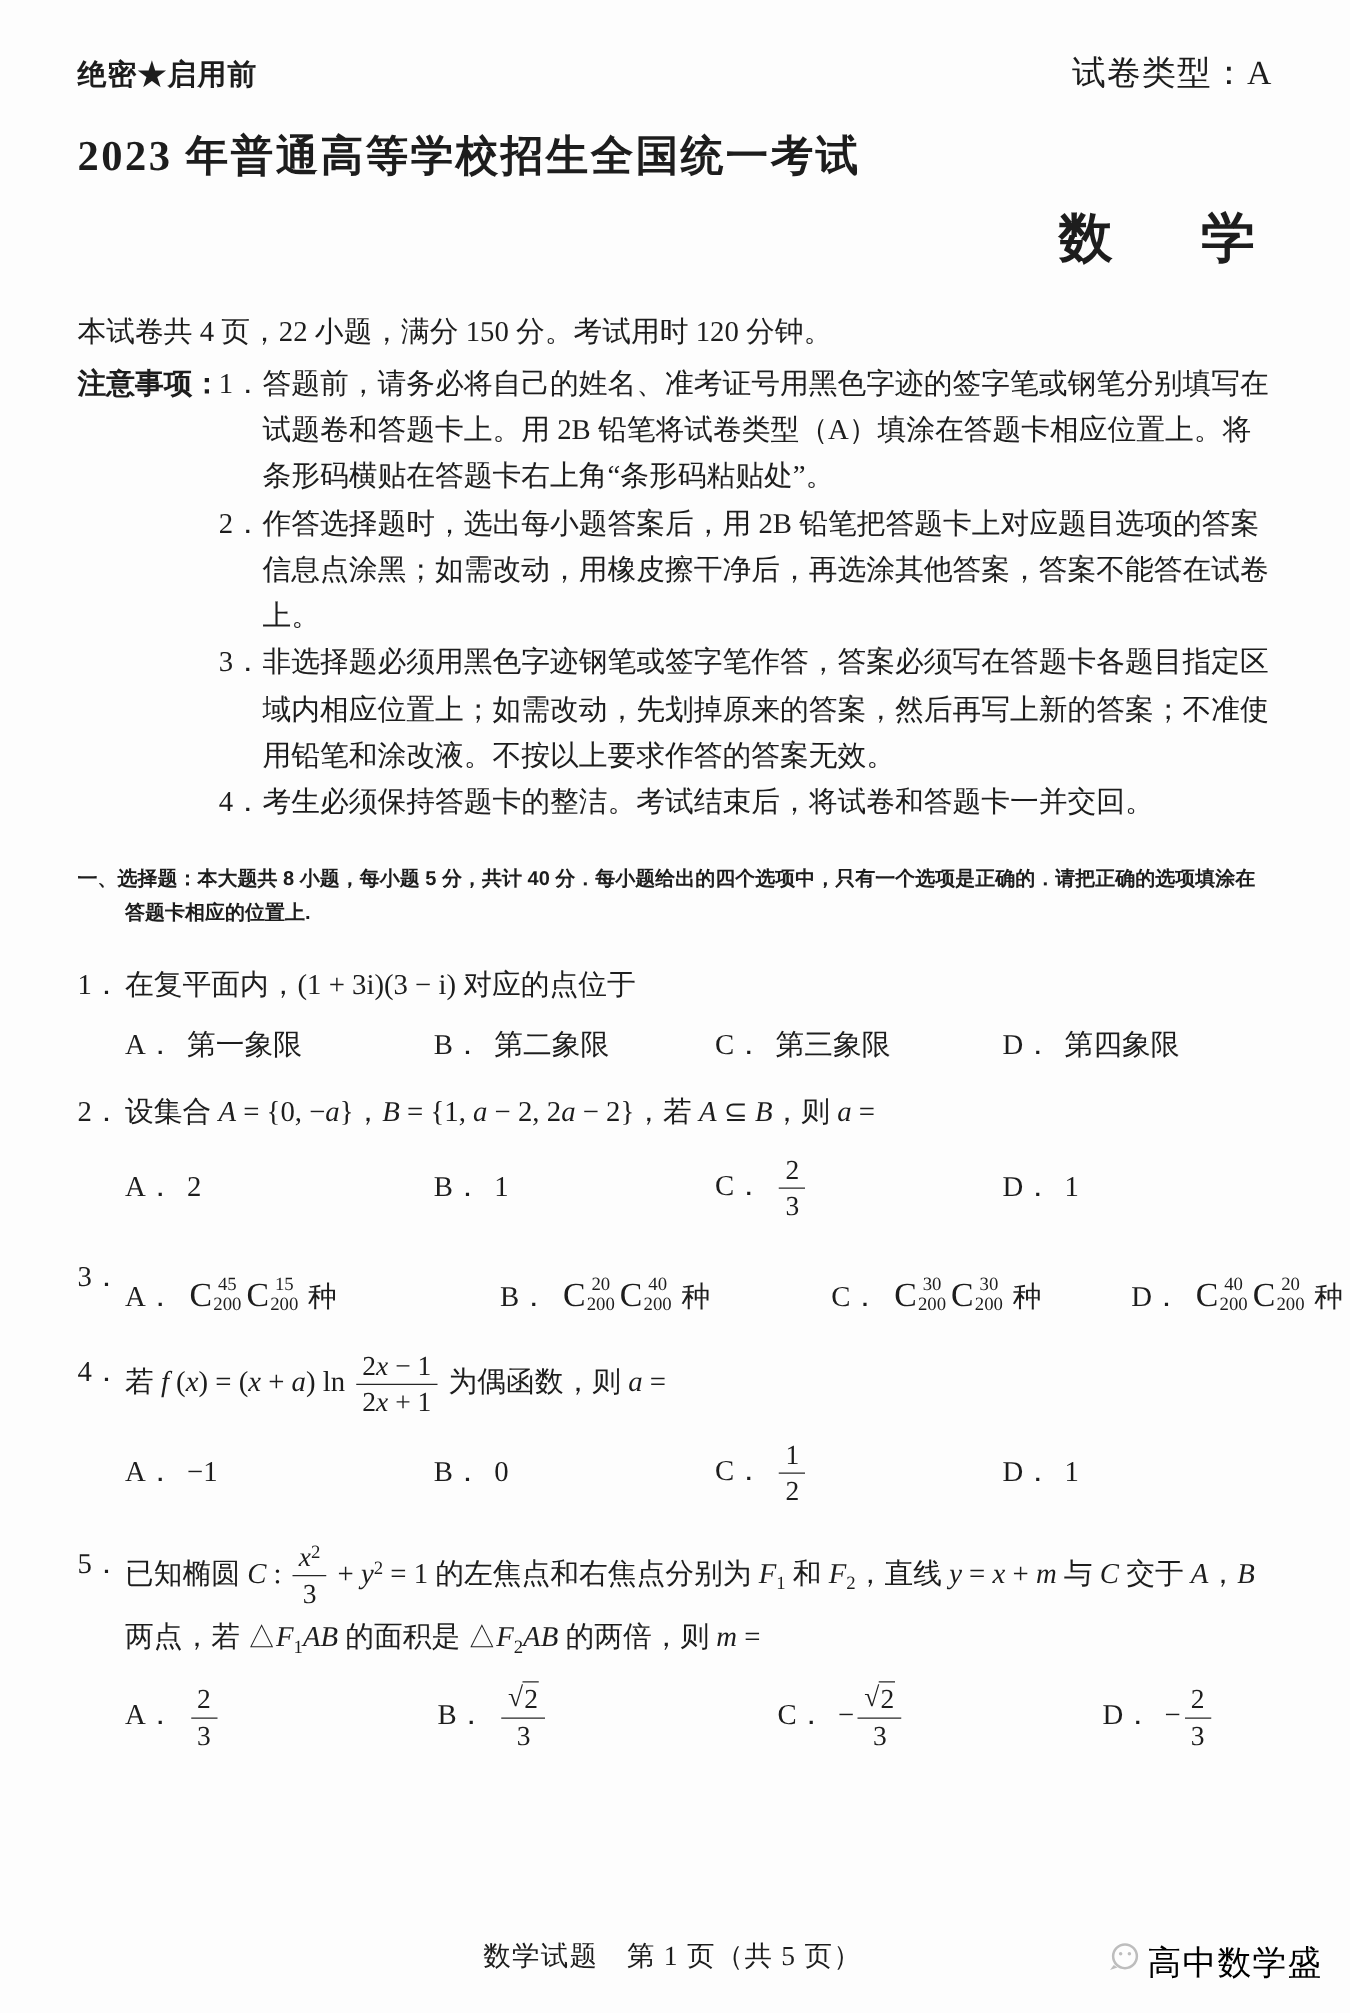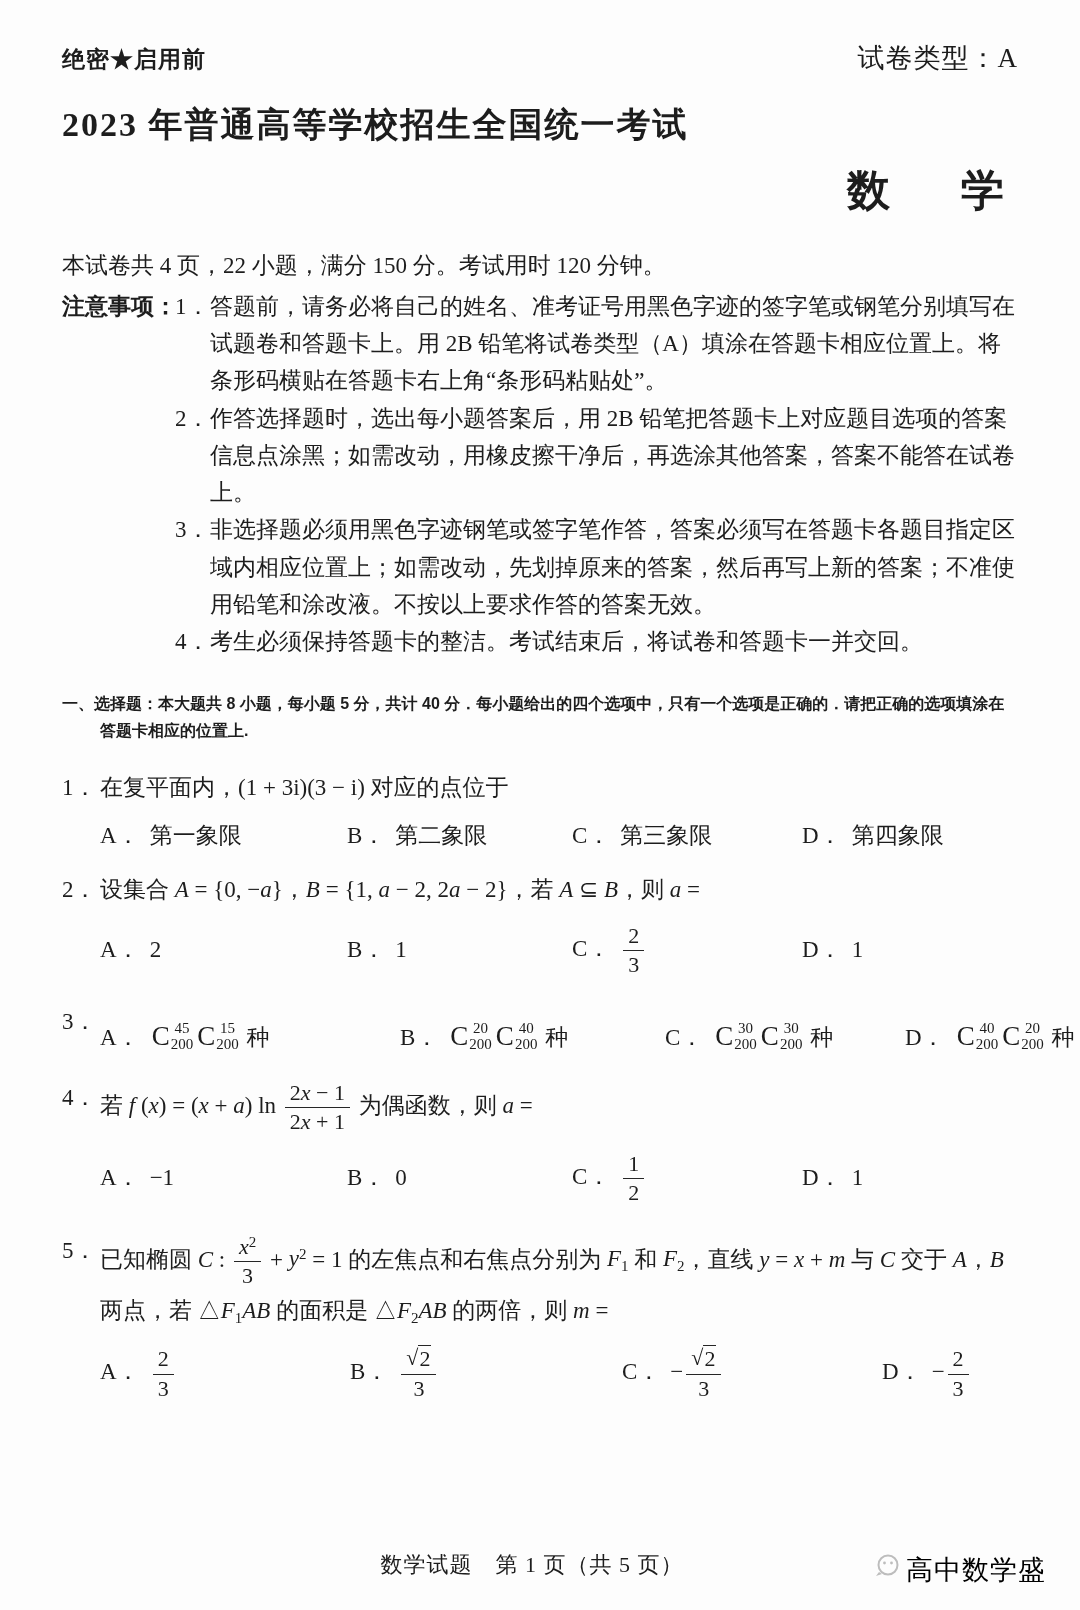--- a/index.html
+++ b/index.html
@@ -88,21 +88,21 @@
     font-size: 15px; line-height: 1.05; margin-left: 1px; text-align: center;
   }
   sub.scr, sup.scr { font-size: 15px; font-style: normal; }
   sub.scr { vertical-align: -5px; }
   sup.scr { vertical-align: 7px; }
   .sqrt { white-space: nowrap; }
   .sqrt-sign { display: inline-block; transform: translateY(-1px); }
   .sqrt-arg { border-top: 1.4px solid #262626; padding: 0 1px; }
 
   .footer {
-    position: absolute; left: 0; right: 16px; bottom: 26px; height: 34px;
+    position: absolute; left: 0; right: 4px; bottom: 26px; height: 34px;
   }
   .footer-text {
     text-align: center; font-size: 22px; letter-spacing: 1px;
   }
   .watermark {
     position: absolute; right: 18px; bottom: -4px;
     display: flex; align-items: center; gap: 4px;
     color: #000000; font-size: 27px; letter-spacing: 1px;
   }
   .wm-icon { display: inline-block; }

